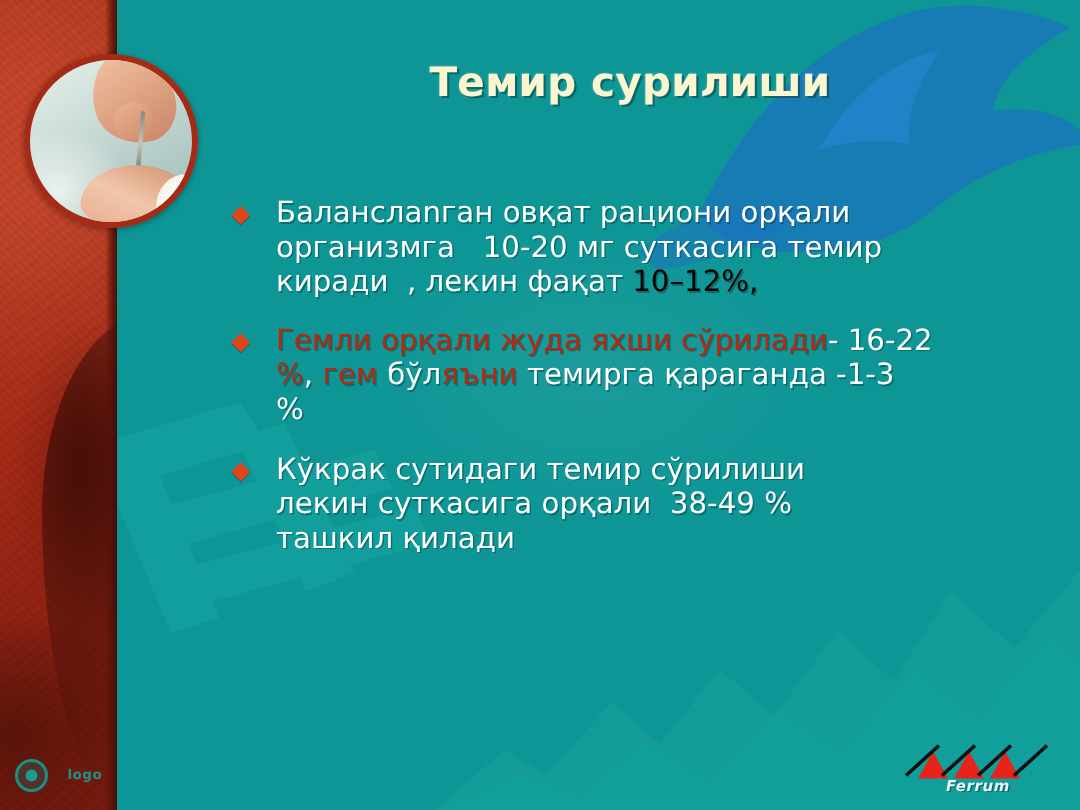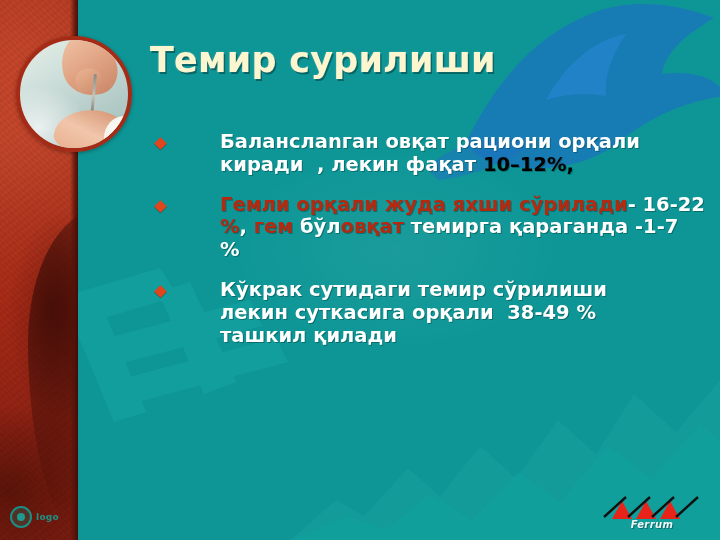--- a/index.html
+++ b/index.html
@@ -188,21 +188,22 @@
     border-radius: 50%;
     background: rgba(255,255,255,0.25);
   }
 
   
   .title {
     position: absolute;
     left: 150px;
     top: 40px;
     width: 540px;
-    font-size: 35px;
+    text-align: center;
+    font-size: 27px;
     font-weight: bold;
     color: #fbf6cf;
     letter-spacing: 0.2px;
     text-shadow: 1.5px 1.5px 0 rgba(0,60,60,0.55), 0 0 2px rgba(255,255,255,0.25);
     white-space: nowrap;
   }
 
   
   .body {
     position: absolute;
@@ -220,39 +221,38 @@
     left: 4px;
     top: 8px;
     width: 9px;
     height: 9px;
     background: #e1451c;
     transform: rotate(45deg);
     box-shadow: 0.5px 0.5px 0 rgba(0,0,0,0.35);
   }
   .bullet .lines {
     font-size: 19.5px;
-    font-weight: bold;
+    font-weight: normal;
     line-height: 1.17;
     color: #ffffff;
     text-shadow: 1px 1px 0 rgba(0,70,70,0.5);
-    margin-left: 36px;
   }
   .line { display: block; white-space: pre; }
   .red      { color: #000000; }
   .darkred  { color: #b42a10; }
   .white    { color: #ffffff; }
 
   
   .logo-left {
     position: absolute;
     left: 10px;
     bottom: 12px;
     display: flex;
     align-items: center;
-    gap: 4px;
+    gap: 13px;
   }
   .logo-left .ring {
     width: 22px;
     height: 22px;
     border-radius: 50%;
     border: 2px solid #1a8f86;
     box-sizing: border-box;
     position: relative;
     background: rgba(20,130,120,0.25);
   }
@@ -338,28 +338,29 @@
     <div class="hand-sleeve"></div>
   </div>
 
   <div class="title">Темир сурилиши</div>
 
   <div class="body" id="bullet-body">
       <div class="bullet">
         <span class="marker"></span>
         <div class="lines">
           <span class="line"><span class="white">Баланслаnган овқат рациони орқали</span></span>
+          <span class="line"><span class="white">организмга   10-20 мг суткасига темир</span></span>
           <span class="line"><span class="white">киради  , лекин фақат </span><span class="red">10–12%,</span></span>
         </div>
       </div>
       <div class="bullet">
         <span class="marker"></span>
         <div class="lines">
           <span class="line"><span class="darkred">Гемли орқали жуда яхши сўрилади</span><span class="white">- 16-22</span></span>
-          <span class="line"><span class="darkred">%</span><span class="white">, </span><span class="darkred">гем</span><span class="white"> бўл</span><span class="darkred">овқат</span><span class="white"> темирга қараганда -1-7</span></span>
+          <span class="line"><span class="darkred">%</span><span class="white">, </span><span class="darkred">гем</span><span class="white"> бўл</span><span class="darkred">яъни</span><span class="white"> темирга қараганда -1-3</span></span>
           <span class="line"><span class="white">%</span></span>
         </div>
       </div>
       <div class="bullet">
         <span class="marker"></span>
         <div class="lines">
           <span class="line"><span class="white">Кў</span><span class="white">крак</span><span class="white"> су</span><span class="white">тидаги</span><span class="white"> те</span><span class="white">мир сўрилиши</span></span>
           <span class="line"><span class="white">лекин </span><span class="white">суткасига</span><span class="white"> орқали  38-49 %</span></span>
           <span class="line"><span class="white">таш</span><span class="white">кил</span><span class="white"> қилади</span></span>
         </div>

